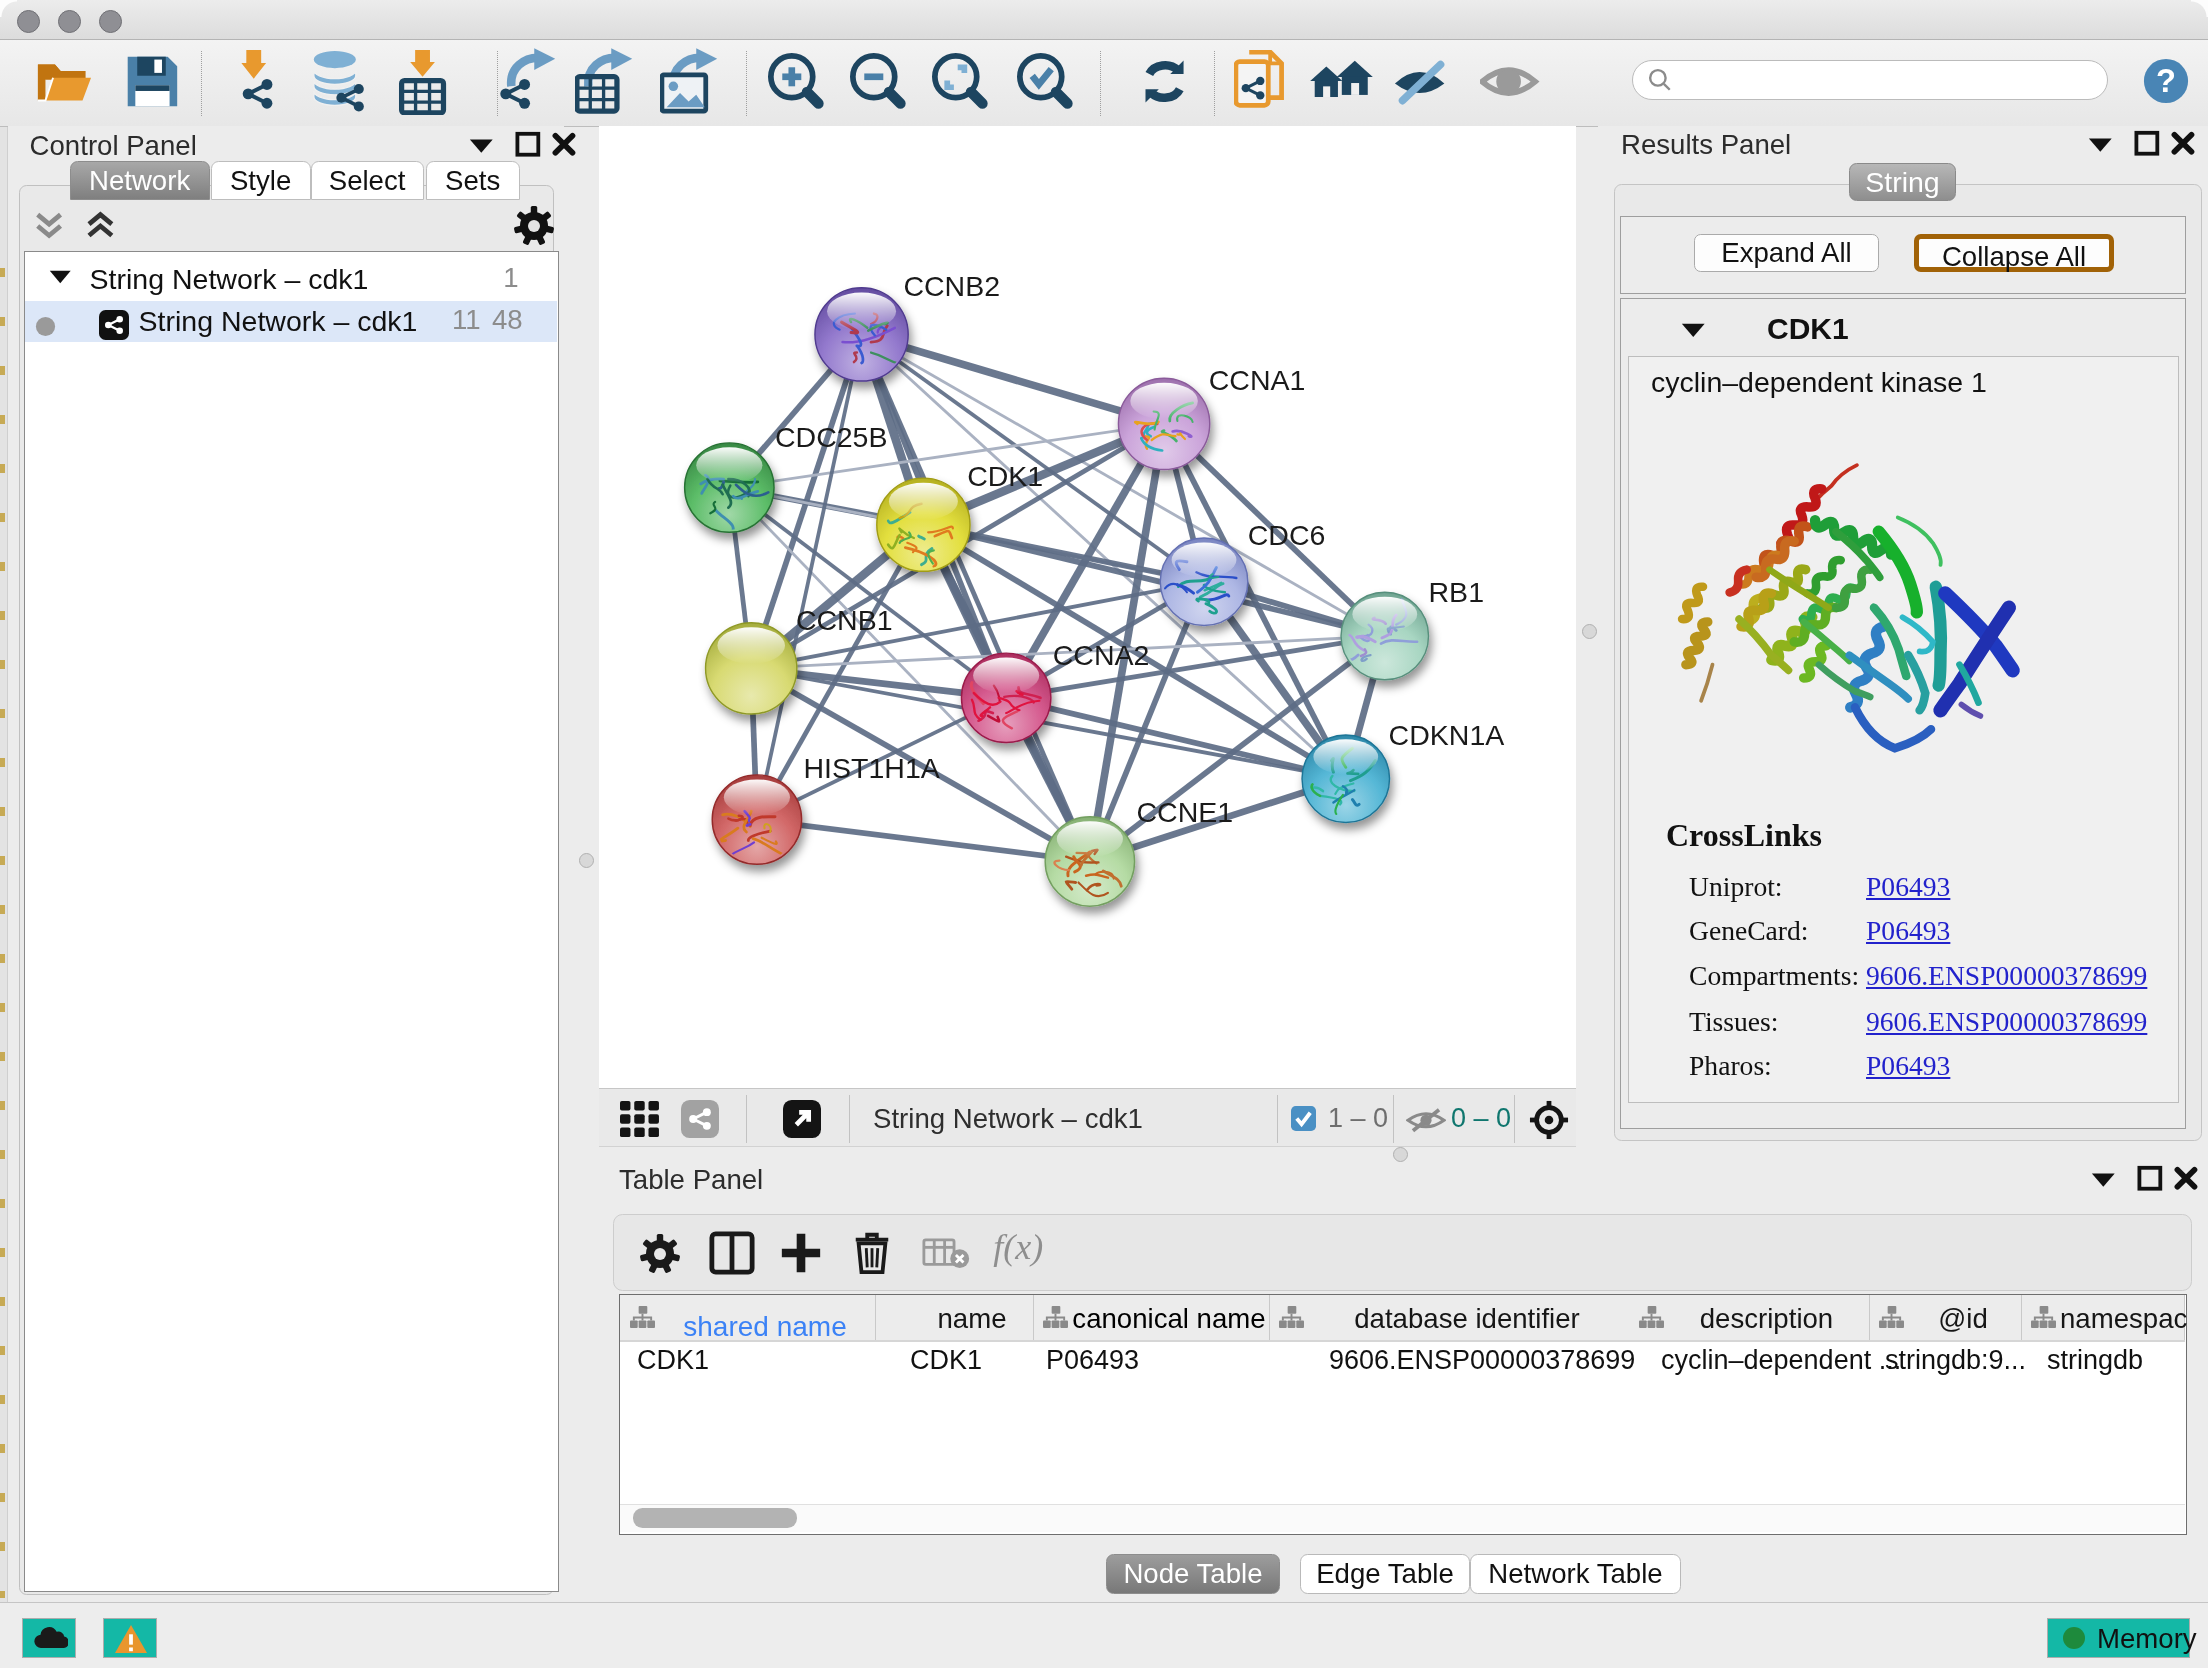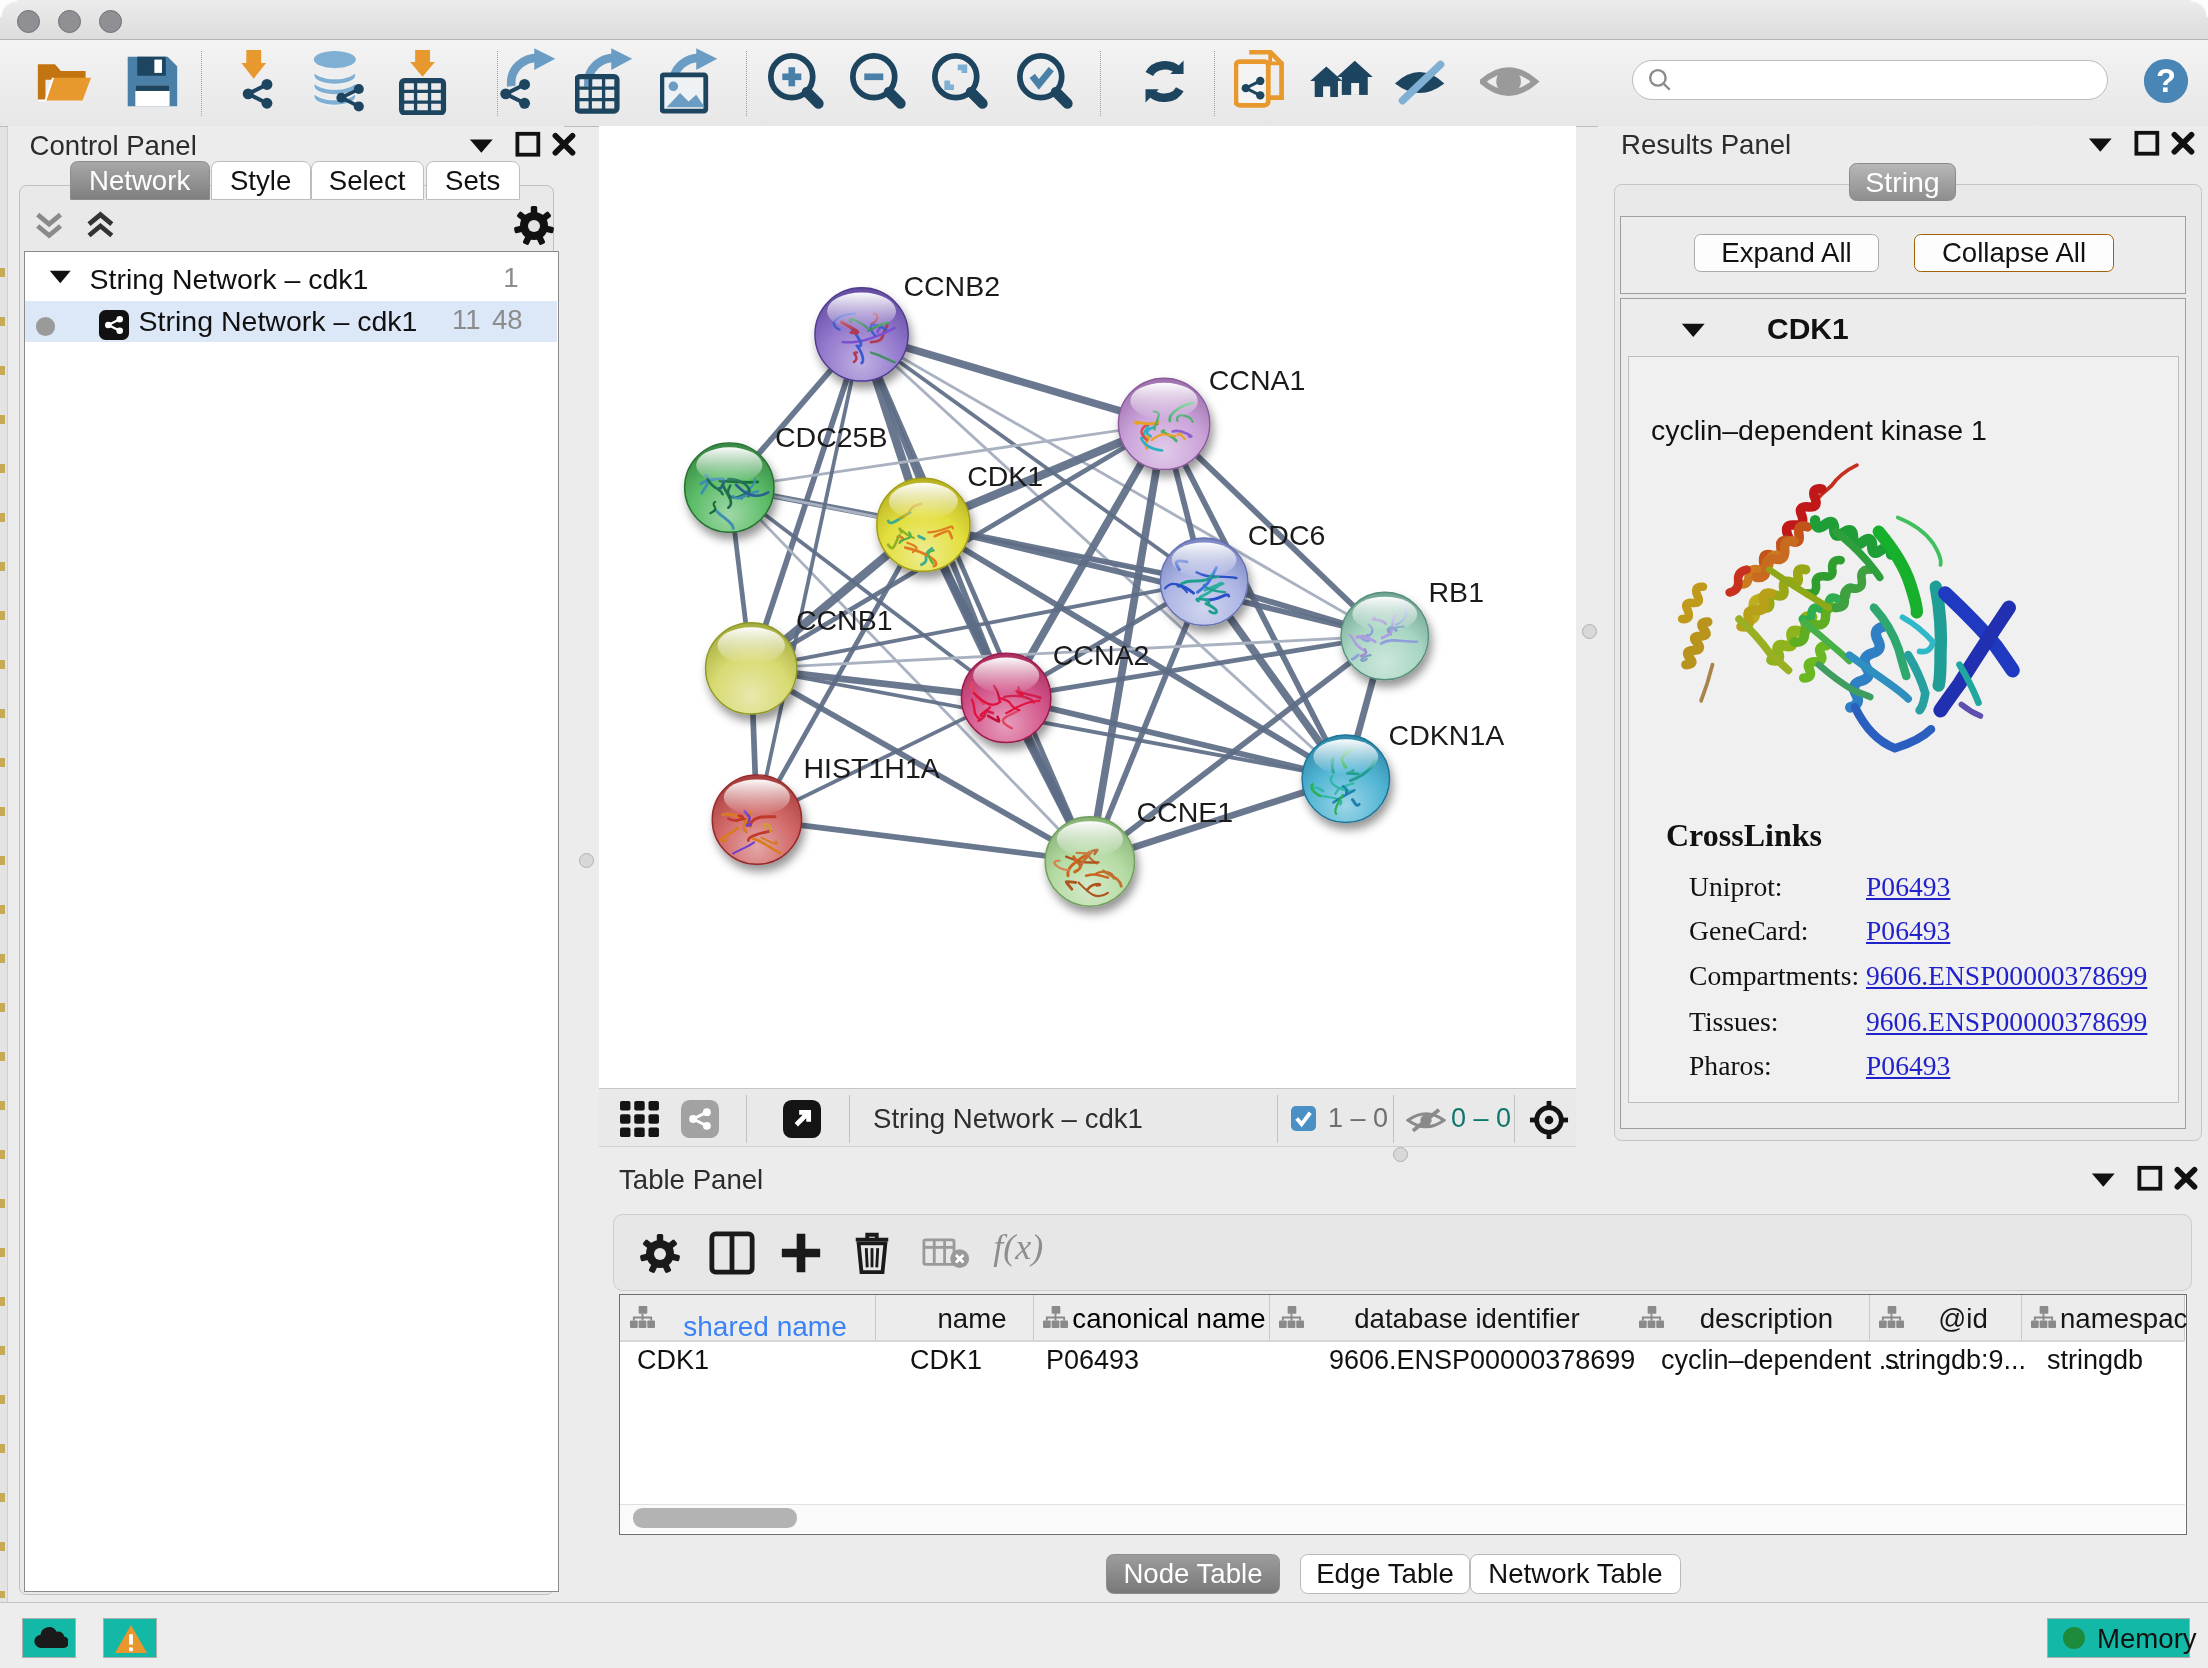--- a/index.html
+++ b/index.html
@@ -674,28 +674,28 @@
     <div class="abs" style="left:23px;top:2.9px;font-size:27.6px;color:#2c2c2c;">Results Panel</div>
     <svg class="abs" style="left:489px;top:2.9px" width="114" height="28.5" viewBox="0 0 120 30">
       <path d="M2,10 l24,0 l-12,14 Z" fill="#111"></path>
       <rect x="52" y="4" width="22" height="22" fill="none" stroke="#111" stroke-width="4"></rect>
       <path d="M92,6 L110,24 M110,6 L92,24" stroke="#111" stroke-width="6" stroke-linecap="round"></path>
     </svg>
     <div class="abs" style="left:16px;top:58px;width:588px;height:957px;background:#e9e9e9;border:1px solid #c4c4c4;border-radius:7.6px;"></div>
     <div class="abs" style="left:251px;top:37px;width:107px;height:38px;background:linear-gradient(#b7b7b7,#8e8e8e);border:1px solid #8a8a8a;border-radius:7.6px;color:#fff;font-size:28.5px;text-align:center;line-height:36px;z-index:3;">String</div>
     <div class="abs" style="left:22px;top:90px;width:566px;height:78px;background:#ececec;border:1px solid #9e9e9e;"></div>
     <div class="abs" style="left:96px;top:108px;width:185px;height:38px;background:#fdfdfd;border:1px solid #aaa;border-radius:6.7px;font-size:27.6px;color:#111;text-align:center;line-height:36px;">Expand All</div>
-    <div class="abs" style="left:316px;top:108px;width:200px;height:38px;background:#fdfdfd;border:1px solid #a16207;border-radius:6.7px;font-size:27.6px;color:#111;text-align:center;line-height:36px;">Collapse All</div>
+    <div class="abs" style="left:316px;top:108px;width:200px;height:38px;background:#fdfdfd;border:5px solid #a16207;border-radius:6.7px;font-size:27.6px;color:#111;text-align:center;line-height:36px;">Collapse All</div>
     <div class="abs" style="left:22px;top:172px;width:566px;height:831px;background:#ececec;border:1px solid #9e9e9e;"></div>
     <svg class="abs" style="left:81px;top:193px" width="28.5" height="21" viewBox="0 0 30 22">
       <path d="M3,5 h24 l-12,14 Z" fill="#111"></path>
     </svg>
     <div class="abs" style="left:169px;top:186px;font-size:30px;font-weight:bold;color:#111;">CDK1</div>
     <div class="abs" style="left:29.5px;top:230px;width:551px;height:747px;background:#f0f0f0;border:1px solid #bdbdbd;"></div>
-    <div class="abs" style="left:53px;top:240px;font-size:28.5px;color:#111;margin-top:48px;">cyclin–dependent kinase 1</div>
+    <div class="abs" style="left:53px;top:240px;font-size:28.5px;color:#111;">cyclin–dependent kinase 1</div>
     <svg class="abs" style="left:0px;top:285px" width="438" height="361" viewBox="0 0 460 380">
       <g stroke-linecap="round" fill="none">
         <path d="M272,57 Q255,65 245,79 Q235,87 228,95 " stroke="#c43020" stroke-width="4" fill="none"></path>
         <path d="M235,82 Q223,81 228,92 Q232,102 221,101 Q209,100 214,110 Q218,121 206,120 Q195,119 199,130 Q204,140 192,139 " stroke="#c01818" stroke-width="10" fill="none"></path>
         <path d="M220,122 Q209,118 211,130 Q213,141 202,137 Q191,133 192,144 Q194,156 183,152 Q172,148 174,160 Q176,171 165,167 " stroke="#c2541a" stroke-width="10" fill="none"></path>
         <path d="M190,152 Q180,149 180,160 Q179,170 169,167 Q159,164 158,174 Q158,185 148,182 " stroke="#cc7a1e" stroke-width="9" fill="none"></path>
         <path d="M156,167 Q146,169 147,179 Q148,189 138,191 " stroke="#c83020" stroke-width="9" fill="none"></path>
         <path d="M110,185 Q100,184 104,194 Q109,203 99,202 Q89,201 94,210 Q98,220 88,219 " stroke="#c09a1a" stroke-width="9" fill="none"></path>
         <path d="M115,222 Q105,222 111,230 Q117,237 107,237 Q97,237 104,244 Q110,252 100,252 Q90,252 96,260 Q102,267 92,267 " stroke="#b8941c" stroke-width="10" fill="none"></path>
         <path d="M120,267 Q115,287 108,305 " stroke="#a8844a" stroke-width="4" fill="none"></path>

